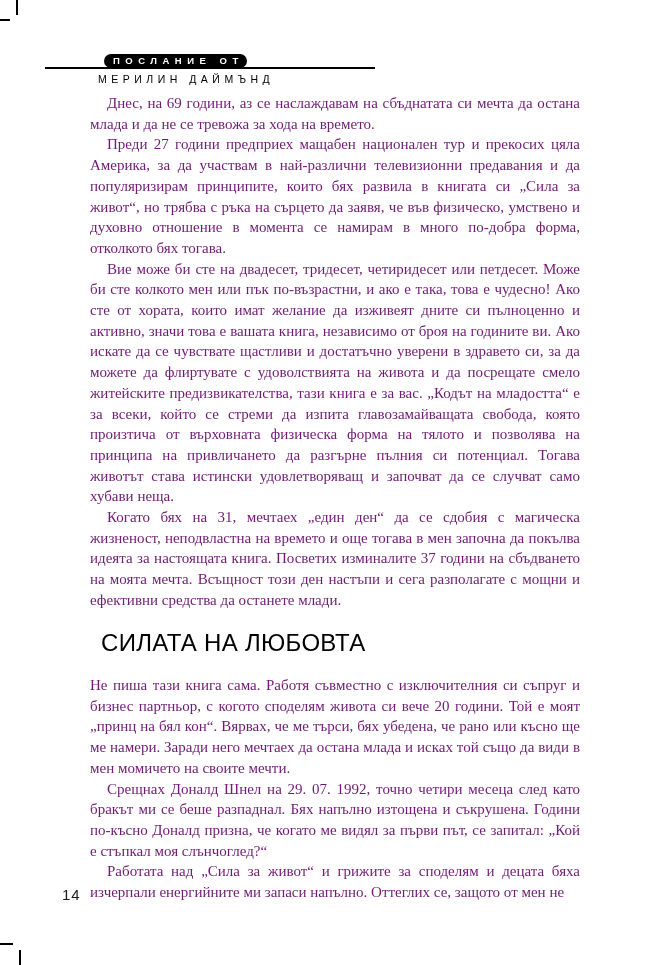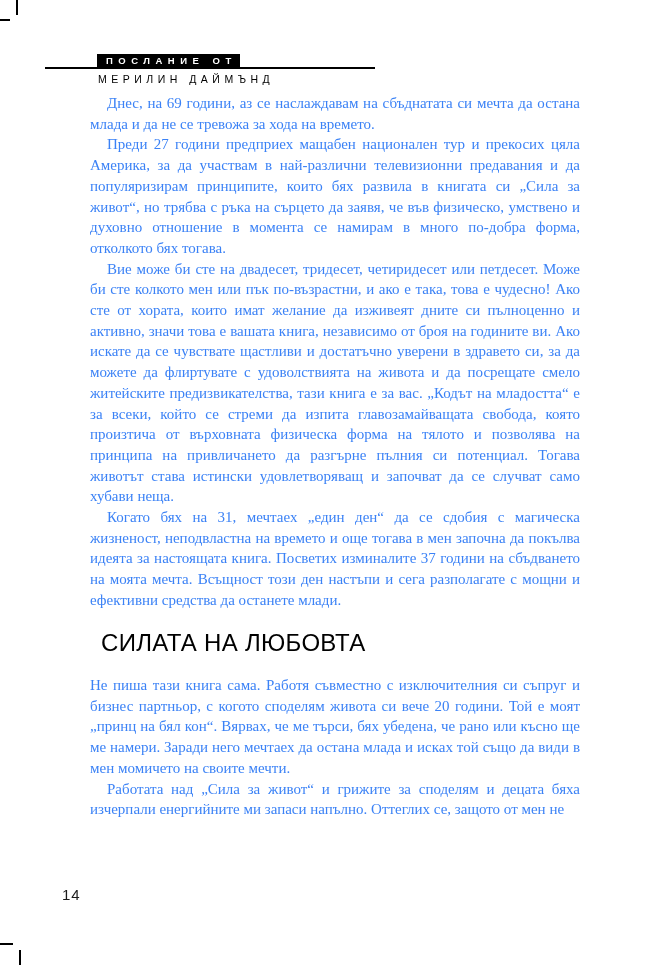--- a/index.html
+++ b/index.html
@@ -26,31 +26,32 @@
 
   
   .header-rule {
     position: absolute;
     left: 45px; top: 67px;
     width: 330px; height: 2px;
     background: #000;
   }
   .header-badge {
     position: absolute;
-    left: 97px; top: 54px;
+    left: 104px; top: 54px;
     background: #000;
     color: #fff;
     font-family: "Liberation Sans", sans-serif;
     font-size: 9.5px;
     font-weight: bold;
     letter-spacing: 5.5px;
     line-height: 14px;
     padding: 0 3px 0 9px;
     white-space: nowrap;
     z-index: 2;
+    border-radius: 7px;
   }
   .header-author {
     position: absolute;
     left: 98px; top: 73px;
     color: #000;
     font-family: "Liberation Sans", sans-serif;
     font-size: 10.5px;
     font-weight: normal;
     letter-spacing: 4.5px;
     white-space: nowrap;
@@ -60,21 +61,21 @@
   .text-block {
     position: absolute;
     left: 90px; top: 93px;
     width: 490px;
   }
   .para {
     margin: 0;
     font-size: 15px;
     line-height: 20.7px;
     text-align: justify;
-    color: #3b82f6;
+    color: #701a75;
   }
   .para.indent { text-indent: 17px; }
 
   .section-heading {
     margin: 17px 0 0 11px;
     padding: 0 0 17.5px 0;
     font-family: "Liberation Sans", sans-serif;
     font-weight: 400;
     font-size: 24px;
     line-height: 30px;
@@ -109,18 +110,19 @@
 
   <div class="text-block">
     <p class="para indent">Днес, на 69 години, аз се наслаждавам на сбъднатата си мечта да остана млада и да не се тревожа за хода на времето.</p>
     <p class="para indent">Преди 27 години предприех мащабен национален тур и прекосих цяла Америка, за да участвам в най-различни телевизионни предавания и да популяризирам принципите, които бях развила в книгата си „Сила за живот“, но трябва с ръка на сърцето да заявя, че във физическо, умствено и духовно отношение в момента се намирам в много по-добра форма, отколкото бях тогава.</p>
     <p class="para indent">Вие може би сте на двадесет, тридесет, четиридесет или петдесет. Може би сте колкото мен или пък по-възрастни, и ако е така, това е чудесно! Ако сте от хората, които имат желание да изживеят дните си пълноценно и активно, значи това е вашата книга, независимо от броя на годините ви. Ако искате да се чувствате щастливи и достатъчно уверени в здравето си, за да можете да флиртувате с удоволствията на живота и да посрещате смело житейските предизвикателства, тази книга е за вас. „Кодът на младостта“ е за всеки, който се стреми да изпита главозамайващата свобода, която произтича от върховната физическа форма на тялото и позволява на принципа на привличането да разгърне пълния си потенциал. Тогава животът става истински удовлетворяващ и започват да се случват само хубави неща.</p>
     <p class="para indent">Когато бях на 31, мечтаех „един ден“ да се сдобия с магическа жизненост, неподвластна на времето и още тогава в мен започна да покълва идеята за настоящата книга. Посветих изминалите 37 години на сбъдването на моята мечта. Всъщност този ден настъпи и сега разполагате с мощни и ефективни средства да останете млади.</p>
 
     <h2 class="section-heading">СИЛАТА НА ЛЮБОВТА</h2>
 
     <p class="para">Не пиша тази книга сама. Работя съвместно с изключителния си съпруг и бизнес партньор, с когото споделям живота си вече 20 години. Той е моят „принц на бял кон“. Вярвах, че ме търси, бях убедена, че рано или късно ще ме намери. Заради него мечтаех да остана млада и исках той също да види в мен момичето на своите мечти.</p>
+    <p class="para indent">Срещнах Доналд Шнел на 29. 07. 1992, точно четири месеца след като бракът ми се беше разпаднал. Бях напълно изтощена и съкрушена. Години по-късно Доналд призна, че когато ме видял за първи път, се запитал: „Кой е стъпкал моя слънчоглед?“</p>
     <p class="para indent">Работата над „Сила за живот“ и грижите за споделям и децата бяха изчерпали енергийните ми запаси напълно. Оттеглих се, защото от мен не</p>
   </div>
 
   <div class="page-number">14</div>
 
 </div>
 
 </body></html>

